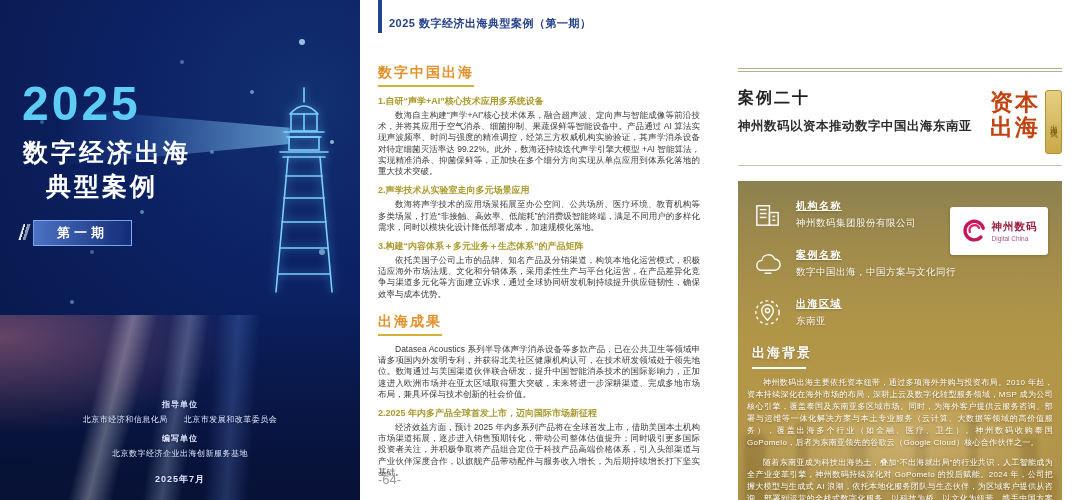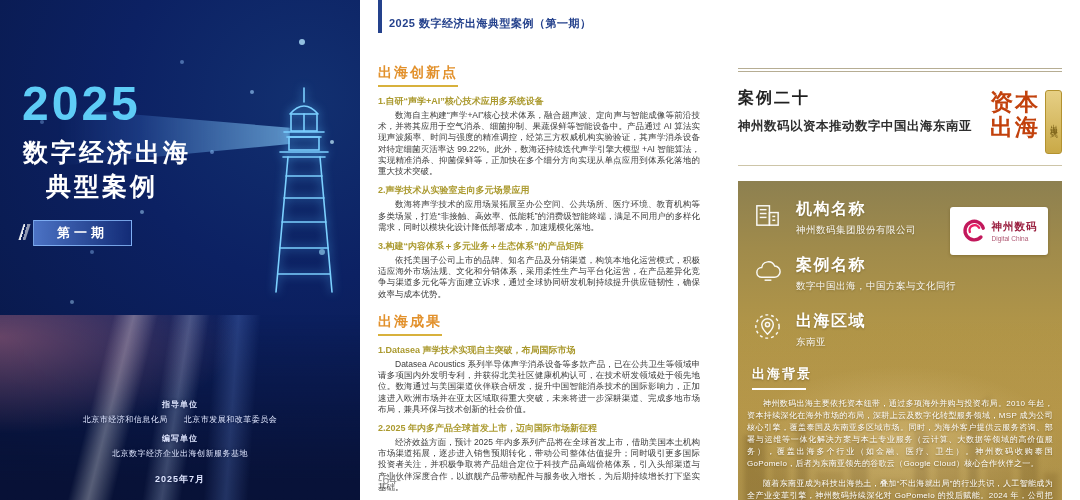--- a/index.html
+++ b/index.html
@@ -86,22 +86,22 @@
   .haze { position:absolute; left:0; right:0; bottom:0; height:200px; pointer-events:none;
     background:
       radial-gradient(70% 55% at 50% 62%, rgba(255,232,180,.30), rgba(255,232,180,0) 70%),
       linear-gradient(180deg, rgba(120,95,40,0) 0%, rgba(120,95,40,.25) 85%); }
   .skyline { position:absolute; left:0; bottom:-6px; width:100%; height:150px;
              filter:blur(2.5px); opacity:.55; }
   .crow { position:relative; display:flex; align-items:flex-start; gap:13px;
           padding-left:14px; margin-top:18px; }
   .crow:first-of-type { margin-top:26px; }
   .crow-icon { flex:0 0 auto; width:31px; height:31px; opacity:.95; }
-  .crow-label { color:#fff; font-size:16px; font-weight:bold; letter-spacing:1.5px;
-                text-shadow:0 1px 2px rgba(90,70,20,.45); }
+  .crow-label { color:#fff; font-size:10px; font-weight:bold; letter-spacing:1.5px;
+                text-shadow:0 1px 2px rgba(90,70,20,.45);text-decoration:underline; }
   .crow-value { color:rgba(255,255,255,.95); font-size:9.5px; margin-top:4px; letter-spacing:.5px;
                 text-shadow:0 1px 2px rgba(90,70,20,.45); }
   .logo-box { position:absolute; right:14px; top:26px; width:98px; height:48px; background:#fff;
               border-radius:3px; display:flex; align-items:center; justify-content:center; gap:5px;
               box-shadow:0 1px 3px rgba(80,60,10,.35); }
   .logo-text-cn { font-size:10.5px; font-weight:bold; color:#9b2242; letter-spacing:1px; }
   .logo-text-en { font-size:6.5px; color:#b05a74; margin-top:1px; }
   .bg-head { position:relative; margin-top:16px; padding-left:14px; color:#fff; font-size:13px;
              font-weight:bold; letter-spacing:2px; text-shadow:0 1px 2px rgba(90,70,20,.5); }
   .bg-head::after { content:""; display:block; width:54px; height:2px; background:#fff; margin-top:5px; }
@@ -150,35 +150,34 @@
       <div class="f-date">2025年7月</div>
     </div>
   </div>
 
   <div class="report">
     <div class="report-header">
       <span class="report-header-text">2025 数字经济出海典型案例（第一期）</span>
     </div>
 
     <div class="sec1">
-      <span class="sec-head">出海创新点</span>
+      <span class="sec-head">数字中国出海</span>
       <div class="sec-body">
         <div class="sub">1.自研“声学+AI”核心技术应用多系统设备</div>
         <p class="para">数海自主构建“声学+AI”核心技术体系，融合超声波、定向声与智能成像等前沿技术，并将其应用于空气消杀、细菌抑制、果蔬保鲜等智能设备中。产品通过 AI 算法实现声波频率、时间与强度的精准调控，经第三方权威机构实验验证，其声学消杀设备对特定细菌灭活率达 99.22%。此外，数海还持续迭代声学引擎大模型 +AI 智能算法，实现精准消杀、抑菌保鲜等，正加快在多个细分方向实现从单点应用到体系化落地的重大技术突破。</p>
         <div class="sub">2.声学技术从实验室走向多元场景应用</div>
         <p class="para">数海将声学技术的应用场景拓展至办公空间、公共场所、医疗环境、教育机构等多类场景，打造“非接触、高效率、低能耗”的消费级智能终端，满足不同用户的多样化需求，同时以模块化设计降低部署成本，加速规模化落地。</p>
         <div class="sub">3.构建“内容体系＋多元业务＋生态体系”的产品矩阵</div>
         <p class="para">依托美国子公司上市的品牌、知名产品及分销渠道，构筑本地化运营模式，积极适应海外市场法规、文化和分销体系，采用柔性生产与平台化运营，在产品差异化竞争与渠道多元化等方面建立诉求，通过全球协同研发机制持续提升供应链韧性，确保效率与成本优势。</p>
       </div>
     </div>
 
     <div class="sec2">
       <span class="sec-head">出海成果</span>
       <div class="sec-body">
-        <div class="sub">1.Datasea 声学技术实现自主突破，布局国际市场</div>
         <p class="para">Datasea Acoustics 系列半导体声学消杀设备等多款产品，已在公共卫生等领域申请多项国内外发明专利，并获得北美社区健康机构认可，在技术研发领域处于领先地位。数海通过与美国渠道伙伴联合研发，提升中国智能消杀技术的国际影响力，正加速进入欧洲市场并在亚太区域取得重大突破，未来将进一步深耕渠道、完成多地市场布局，兼具环保与技术创新的社会价值。</p>
         <div class="sub">2.2025 年内多产品全球首发上市，迈向国际市场新征程</div>
         <p class="para">经济效益方面，预计 2025 年内多系列产品将在全球首发上市，借助美国本土机构市场渠道拓展，逐步进入销售预期转化，带动公司整体估值提升；同时吸引更多国际投资者关注，并积极争取将产品组合定位于科技产品高端价格体系，引入头部渠道与产业伙伴深度合作，以旗舰产品带动配件与服务收入增长，为后期持续增长打下坚实基础。</p>
 
       </div>
     </div>
 
     <div class="page-num">-64-</div>
   </div>
 

